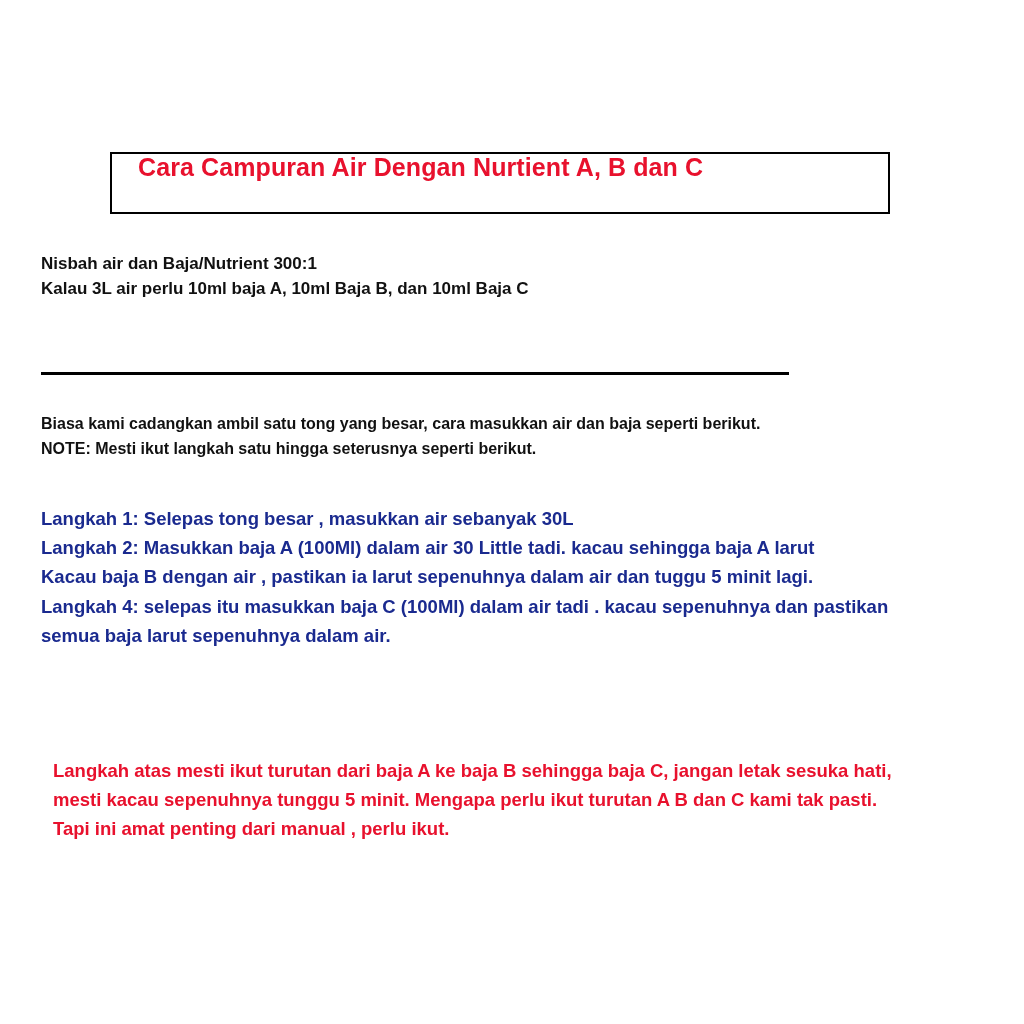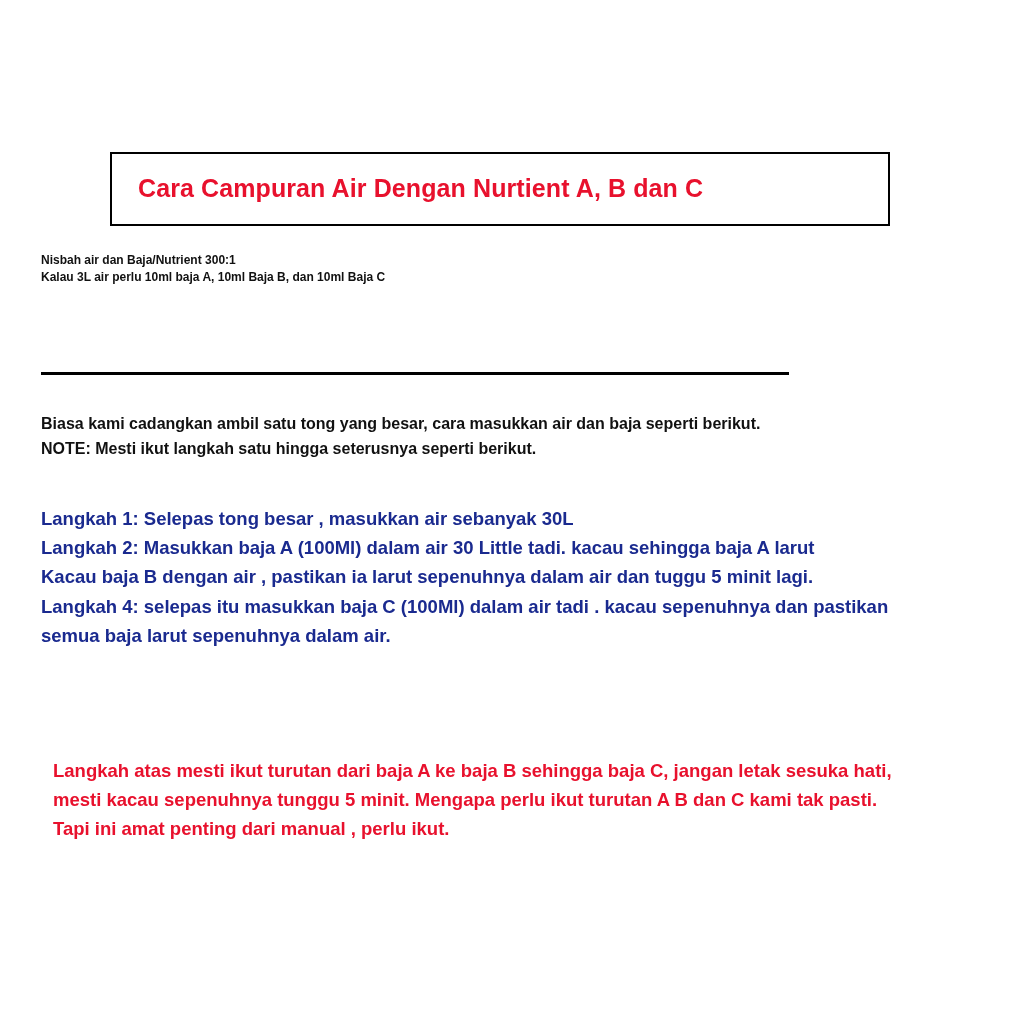--- a/index.html
+++ b/index.html
@@ -17,44 +17,43 @@
     position: relative;
     width: 1024px;
     height: 1024px;
     background: #ffffff;
   }
   .title-box {
     position: absolute;
     left: 110px;
     top: 152px;
     width: 780px;
-    height: 74px;
+    height: 62px;
     border: 2px solid #000000;
     box-sizing: border-box;
     display: flex;
-    align-items: center;
   }
   .title-text {
     color: #e8112d;
     font-size: 25px;
     font-weight: bold;
     letter-spacing: 0.1px;
     padding-left: 26px;
     line-height: 1.1;
     white-space: nowrap;
   }
   .ratio-block {
     position: absolute;
     left: 41px;
     top: 252px;
     width: 950px;
   }
   .ratio-line {
     color: #111111;
-    font-size: 12px;
+    font-size: 17px;
     font-weight: bold;
     line-height: 1.45;
     white-space: nowrap;
   }
   .rule {
     position: absolute;
     left: 41px;
     top: 372px;
     width: 748px;
     height: 3px;

